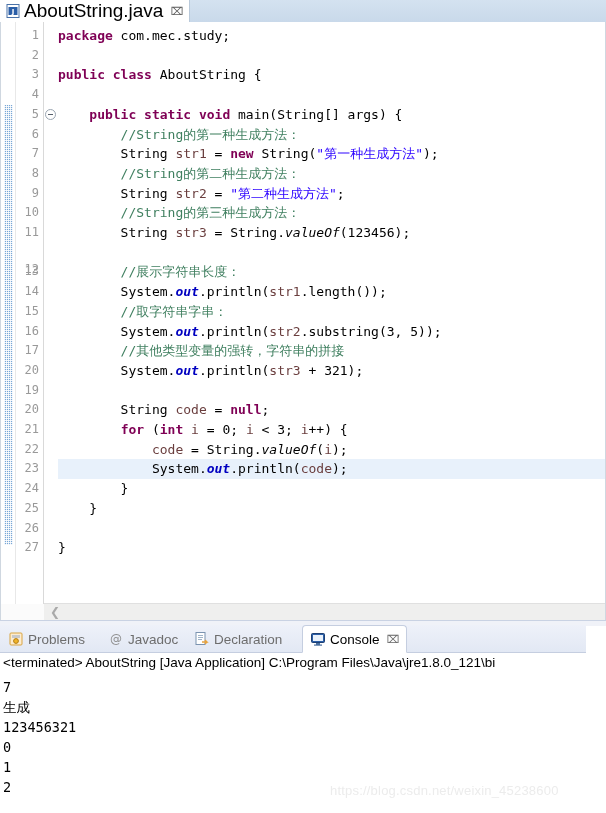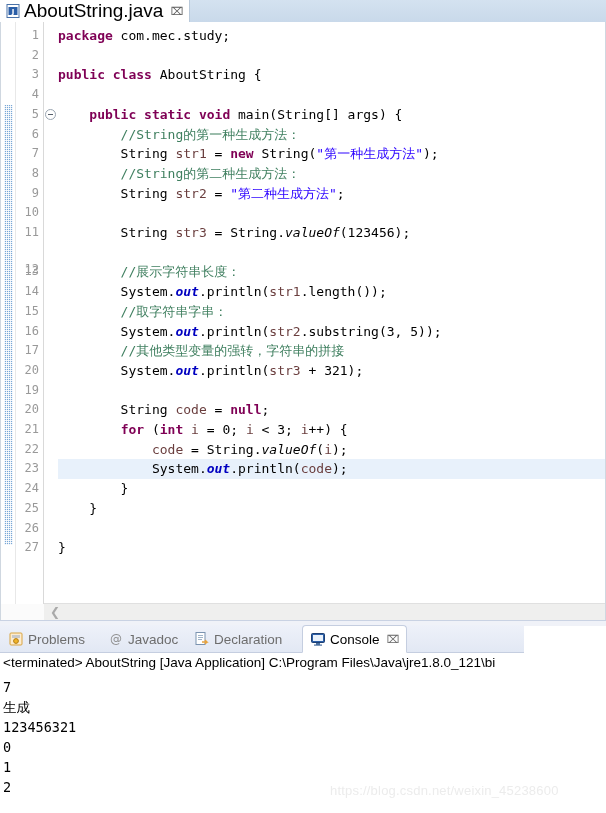--- a/index.html
+++ b/index.html
@@ -204,21 +204,21 @@
   #panel-sash {
     position: absolute;
     left: 0; top: 0;
     width: 606px; height: 5px;
     background: #f0f2f8;
     border-top: 1px solid #c9d2e3;
   }
   #panel-tabbar {
     position: absolute;
     left: 0; top: 5px;
-    width: 524px; height: 28px;
+    width: 586px; height: 28px;
     background: linear-gradient(to bottom,#eef1f9 0%, #e2e8f4 100%);
     border-bottom: 1px solid #c5cee0;
     box-sizing: border-box;
   }
   .ptab {
     position: absolute;
     top: 0;
     height: 28px;
     display: flex;
     align-items: center;
@@ -349,20 +349,21 @@
       <div class="hl-row" style="top: 437.4px;"></div>
       <div class="codeline" style="top: 4px;"><span class="kw">package</span><span class="plain"> com.mec.study;</span></div>
       <div class="codeline" style="top: 23.7px;"></div>
       <div class="codeline" style="top: 43.4px;"><span class="kw">public</span><span class="plain"> </span><span class="kw">class</span><span class="plain"> AboutString {</span></div>
       <div class="codeline" style="top: 63.1px;"></div>
       <div class="codeline" style="top: 82.8px;"><span class="plain">    </span><span class="kw">public</span><span class="plain"> </span><span class="kw">static</span><span class="plain"> </span><span class="kw">void</span><span class="plain"> main(String[] args) {</span></div>
       <div class="codeline" style="top: 102.5px;"><span class="cmt">        //String的第一种生成方法：</span></div>
       <div class="codeline" style="top: 122.2px;"><span class="plain">        String </span><span class="lvar">str1</span><span class="plain"> = </span><span class="kw">new</span><span class="plain"> String(</span><span class="str">"第一种生成方法"</span><span class="plain">);</span></div>
       <div class="codeline" style="top: 141.9px;"><span class="cmt">        //String的第二种生成方法：</span></div>
       <div class="codeline" style="top: 161.6px;"><span class="plain">        String </span><span class="lvar">str2</span><span class="plain"> = </span><span class="str">"第二种生成方法"</span><span class="plain">;</span></div>
+      <div class="codeline" style="top: 181.3px;"><span class="cmt">        //String的第三种生成方法：</span></div>
       <div class="codeline" style="top: 201px;"><span class="plain">        String </span><span class="lvar">str3</span><span class="plain"> = String.</span><span class="mth">valueOf</span><span class="plain">(123456);</span></div>
       <div class="codeline" style="top: 220.7px;"></div>
       <div class="codeline" style="top: 240.4px;"><span class="cmt">        //展示字符串长度：</span></div>
       <div class="codeline" style="top: 260.1px;"><span class="plain">        System.</span><span class="fld">out</span><span class="plain">.println(</span><span class="lvar">str1</span><span class="plain">.length());</span></div>
       <div class="codeline" style="top: 279.8px;"><span class="cmt">        //取字符串字串：</span></div>
       <div class="codeline" style="top: 299.5px;"><span class="plain">        System.</span><span class="fld">out</span><span class="plain">.println(</span><span class="lvar">str2</span><span class="plain">.substring(3, 5));</span></div>
       <div class="codeline" style="top: 319.2px;"><span class="cmt">        //其他类型变量的强转，字符串的拼接</span></div>
       <div class="codeline" style="top: 338.9px;"><span class="plain">        System.</span><span class="fld">out</span><span class="plain">.println(</span><span class="lvar">str3</span><span class="plain"> + 321);</span></div>
       <div class="codeline" style="top: 358.6px;"></div>
       <div class="codeline" style="top: 378.3px;"><span class="plain">        String </span><span class="lvar">code</span><span class="plain"> = </span><span class="kw">null</span><span class="plain">;</span></div>

